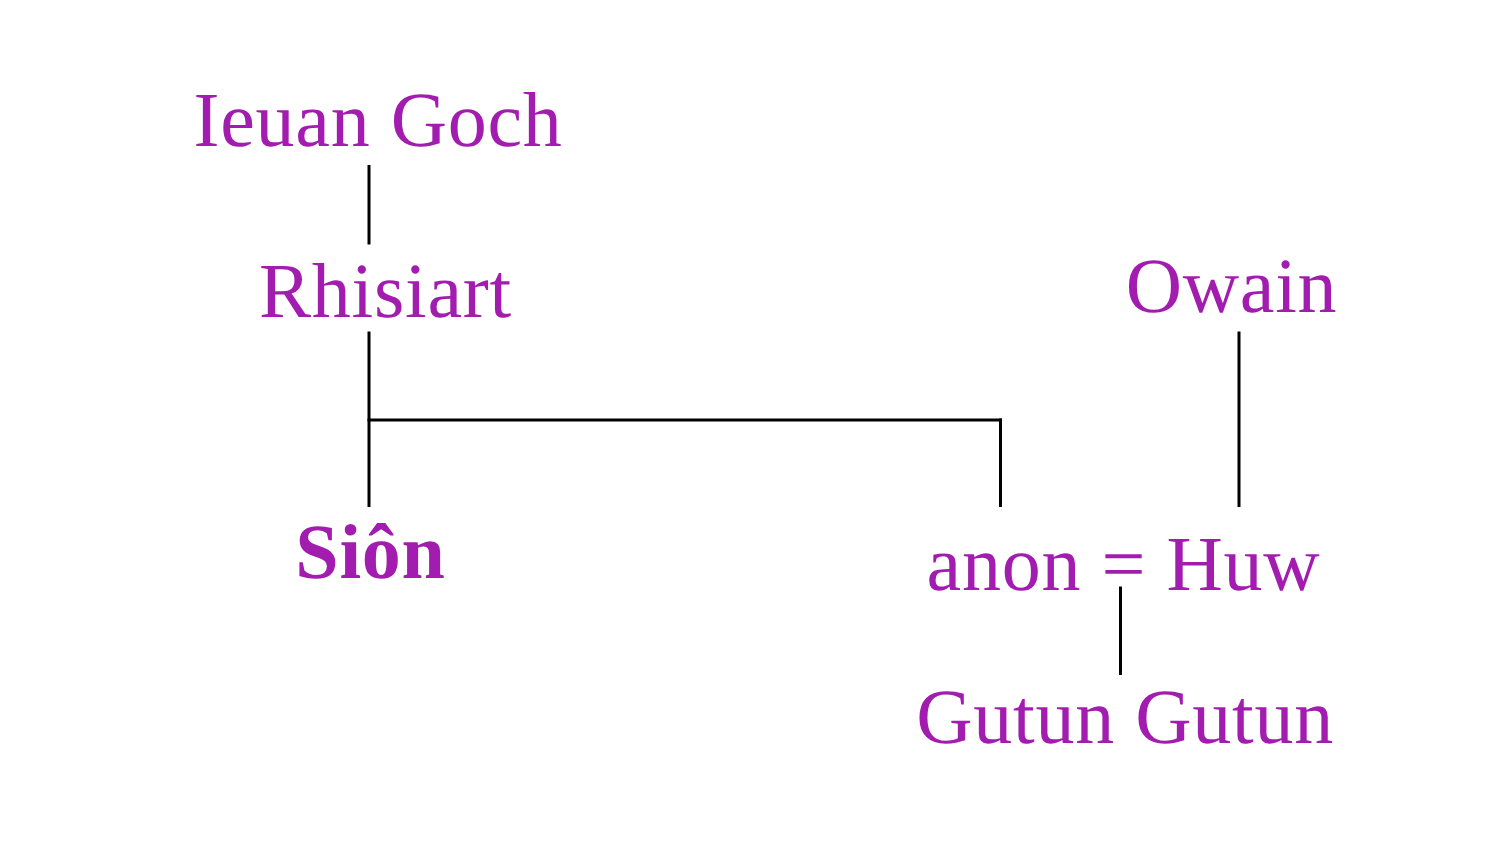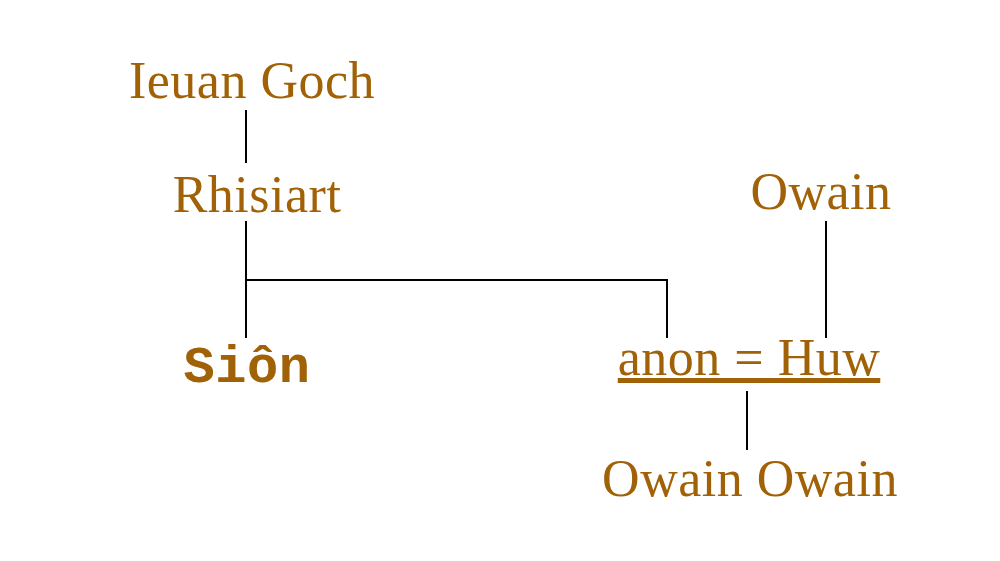--- a/index.html
+++ b/index.html
@@ -15,35 +15,35 @@
     font-family: "Liberation Serif", "DejaVu Serif", serif;
     color: #000000;
   }
   .node {
     position: absolute;
     font-size: 52px;
     line-height: 1;
     letter-spacing: 0.5px;
     white-space: nowrap;
     transform: translateX(-50%);
-    color: #a16207;
+    color: #a21caf;
   }
   .node.bold {
     font-weight: bold;
   }
   .line {
     position: absolute;
     background: #000000;
   }
   
   #n-ieuan   { left: 252px; top: 55px;  }
   #n-rhisiart{ left: 257px; top: 169px; }
   #n-owain   { left: 821px; top: 166px; font-family: Liberation Serif, serif; }
-  #n-sion    { left: 247px; top: 343px; font-family: Liberation Mono, monospace; }
-  #n-anonhuw { left: 749px; top: 332px; text-decoration: underline; }
+  #n-sion    { left: 247px; top: 343px; }
+  #n-anonhuw { left: 749px; top: 351px; }
   #n-gutun   { left: 750px; top: 453px; }
   
   #l-v1 { left: 245px; top: 110px; width: 2px;  height: 53px;  } 
   #l-v2 { left: 245px; top: 221px; width: 2px;  height: 117px; } 
   #l-h1 { left: 245px; top: 279px; width: 423px; height: 2px;  } 
   #l-v3 { left: 666px; top: 279px; width: 2px;  height: 59px;  } 
   #l-v4 { left: 825px; top: 221px; width: 2px;  height: 117px; } 
   #l-v5 { left: 746px; top: 391px; width: 2px;  height: 59px;  } 
 </style>
 </head>
@@ -54,21 +54,21 @@
   <div class="node" id="n-ieuan">Ieuan Goch</div>
 
   <div class="node" id="n-rhisiart">Rhisiart</div>
 
   <div class="node" id="n-owain">Owain</div>
 
   <div class="node bold" id="n-sion">Siôn</div>
 
   <div class="node" id="n-anonhuw">anon = Huw</div>
 
-  <div class="node" id="n-gutun">Owain Owain</div>
+  <div class="node" id="n-gutun">Gutun Gutun</div>
 
   <div class="line" id="l-v1"></div>
 
   <div class="line" id="l-v2"></div>
 
   <div class="line" id="l-h1"></div>
 
   <div class="line" id="l-v3"></div>
 
   <div class="line" id="l-v4"></div>

